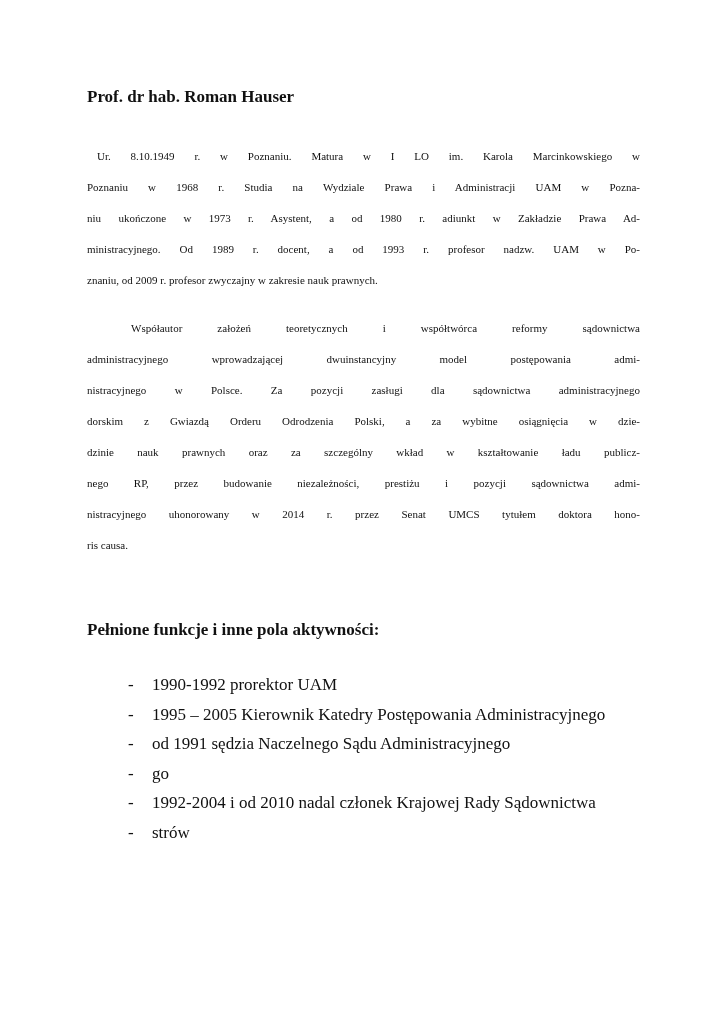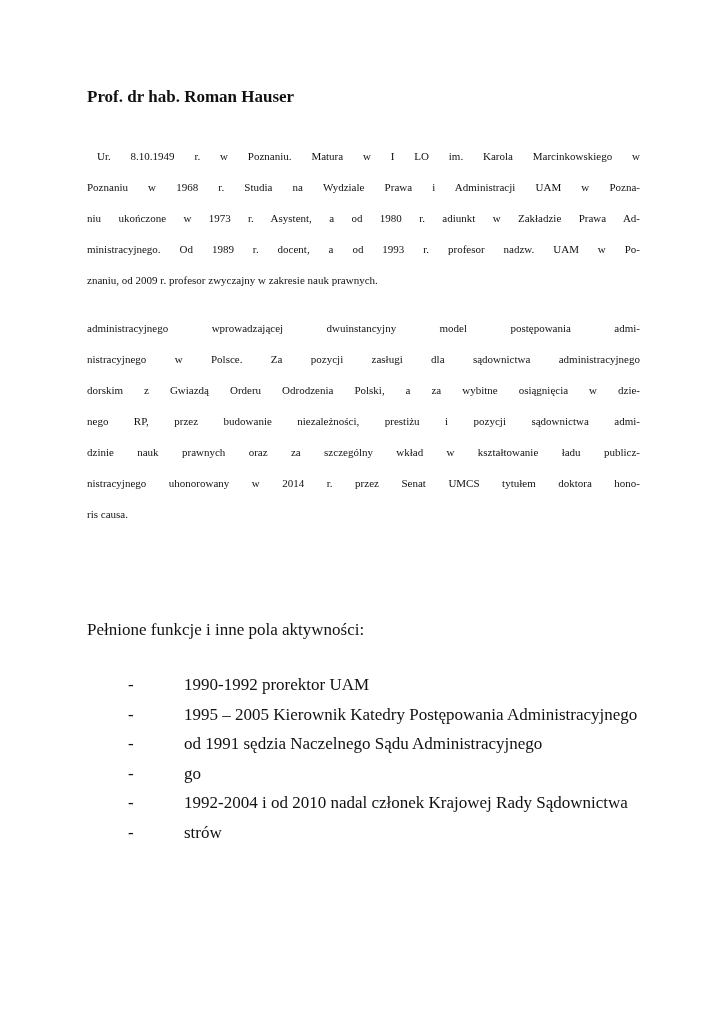--- a/index.html
+++ b/index.html
@@ -50,21 +50,21 @@
       text-align-last: left;
     }
     #p1 { top: 141px; }
     #p2 { top: 313px; }
     .line.indent1 { padding-left: 10px; }
     .line.indent2 { padding-left: 44px; }
     .section-heading {
       position: absolute;
       top: 619px;
       left: 0;
-      font-weight: normal;
+      font-weight: bold;
       font-size: 17px;
       line-height: 22px;
       white-space: nowrap;
     }
     .list {
       position: absolute;
       top: 670px;
       left: 0;
       width: 553px;
       margin: 0;
@@ -79,21 +79,20 @@
       margin: 0;
     }
     .list li .dash {
       position: absolute;
       left: 41px;
       top: 0;
     }
     .list li .item-line {
       display: block;
       white-space: nowrap;
-      margin-left: 32px;
     }
     .list li .item-line.just {
       text-align: justify;
       text-align-last: justify;
     }
   </style>
 </head>
 <body>
 
 <div class="page">
@@ -102,25 +101,26 @@
 
   <div class="para" id="p1">
     <span class="line indent1">Ur. 8.10.1949 r. w Poznaniu. Matura w I LO im. Karola Marcinkowskiego w</span>
     <span class="line">Poznaniu w 1968 r.  Studia na Wydziale Prawa i Administracji UAM w Pozna-</span>
     <span class="line">niu ukończone w 1973 r. Asystent, a od 1980 r. adiunkt w Zakładzie Prawa Ad-</span>
     <span class="line">ministracyjnego. Od 1989 r. docent, a od 1993 r. profesor nadzw. UAM w Po-</span>
     <span class="line last">znaniu, od 2009 r. profesor zwyczajny w zakresie nauk prawnych.</span>
   </div>
 
   <div class="para" id="p2">
+    <span class="line indent2">Współautor założeń teoretycznych i współtwórca reformy sądownictwa</span>
     <span class="line">administracyjnego wprowadzającej dwuinstancyjny model postępowania admi-</span>
     <span class="line">nistracyjnego w Polsce. Za pozycji zasługi dla sądownictwa administracyjnego</span>
     <span class="line">dorskim z Gwiazdą Orderu Odrodzenia Polski, a za wybitne osiągnięcia w dzie-</span>
+    <span class="line">dzinie nauk prawnych oraz za szczególny wkład w kształtowanie ładu publicz-</span>
     <span class="line">nego RP, przez budowanie niezależności, prestiżu i pozycji sądownictwa admi-</span>
-    <span class="line">dzinie nauk prawnych oraz za szczególny wkład w kształtowanie ładu publicz-</span>
     <span class="line">nistracyjnego uhonorowany w 2014 r. przez Senat UMCS tytułem doktora hono-</span>
     <span class="line last">ris causa.</span>
   </div>
 
   <div class="section-heading">Pełnione funkcje i inne pola aktywności:</div>
 
   <ul class="list">
     <li>
       <span class="dash">-</span>
       <span class="item-line">1990-1992 prorektor UAM</span>

